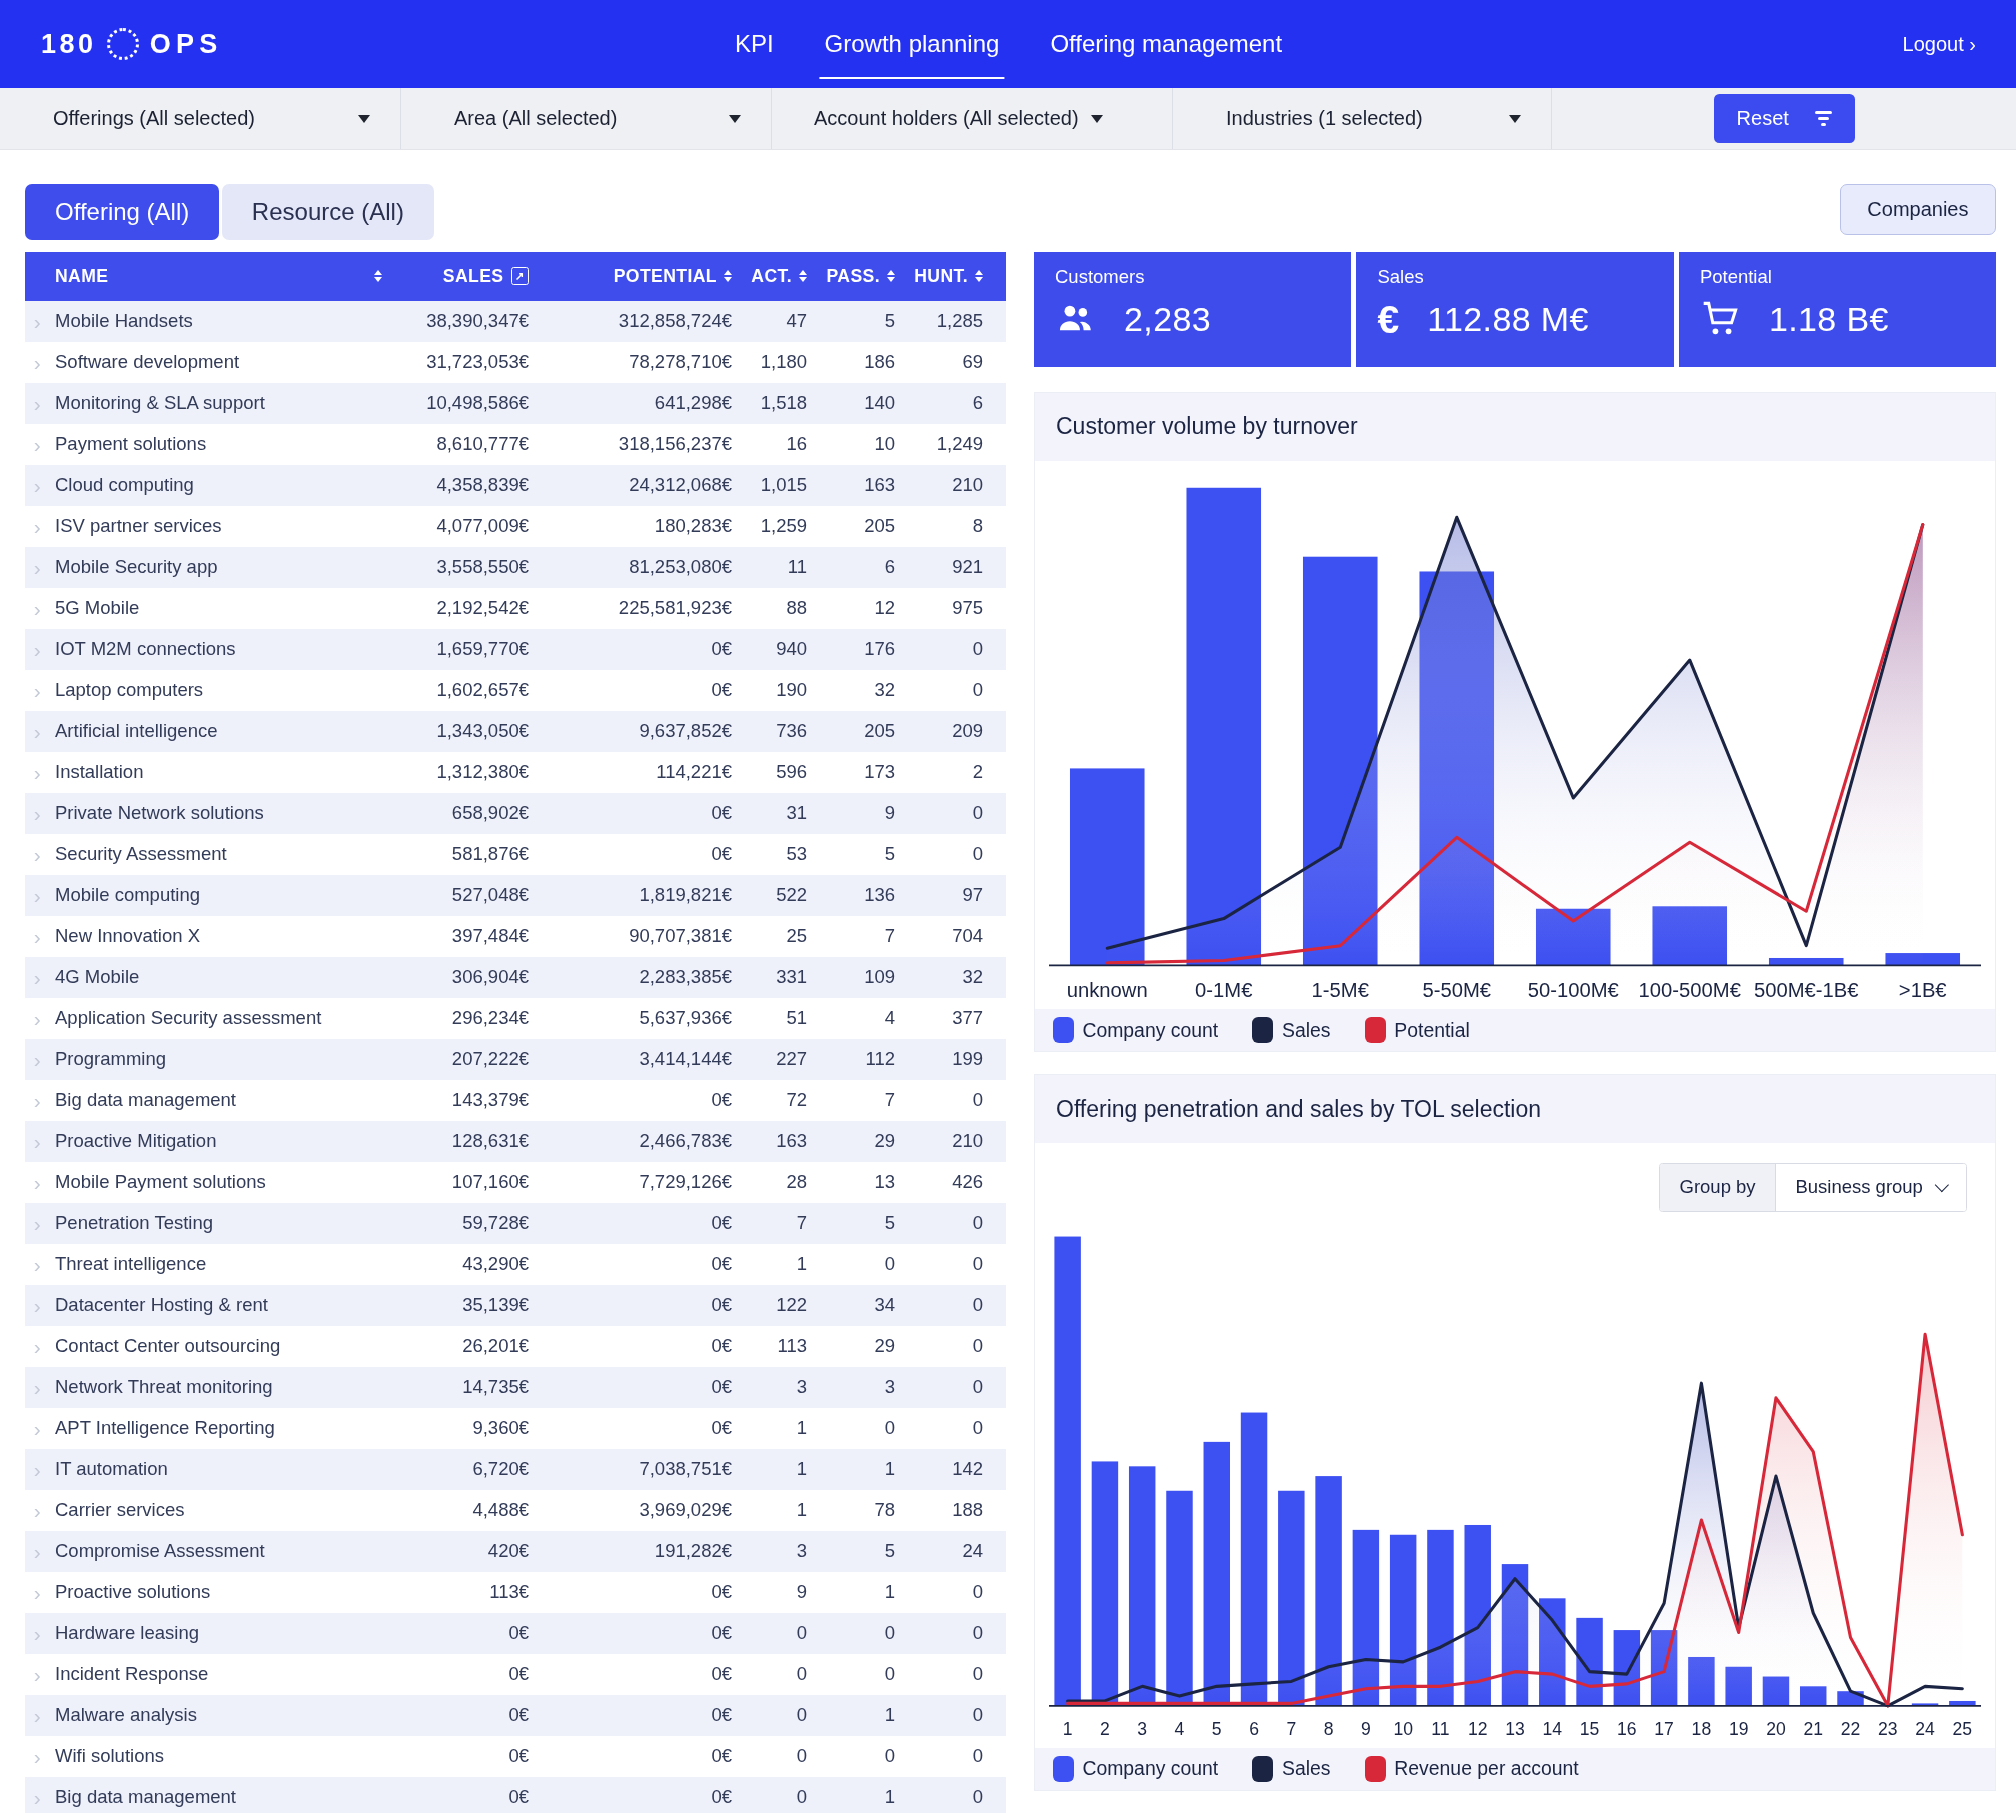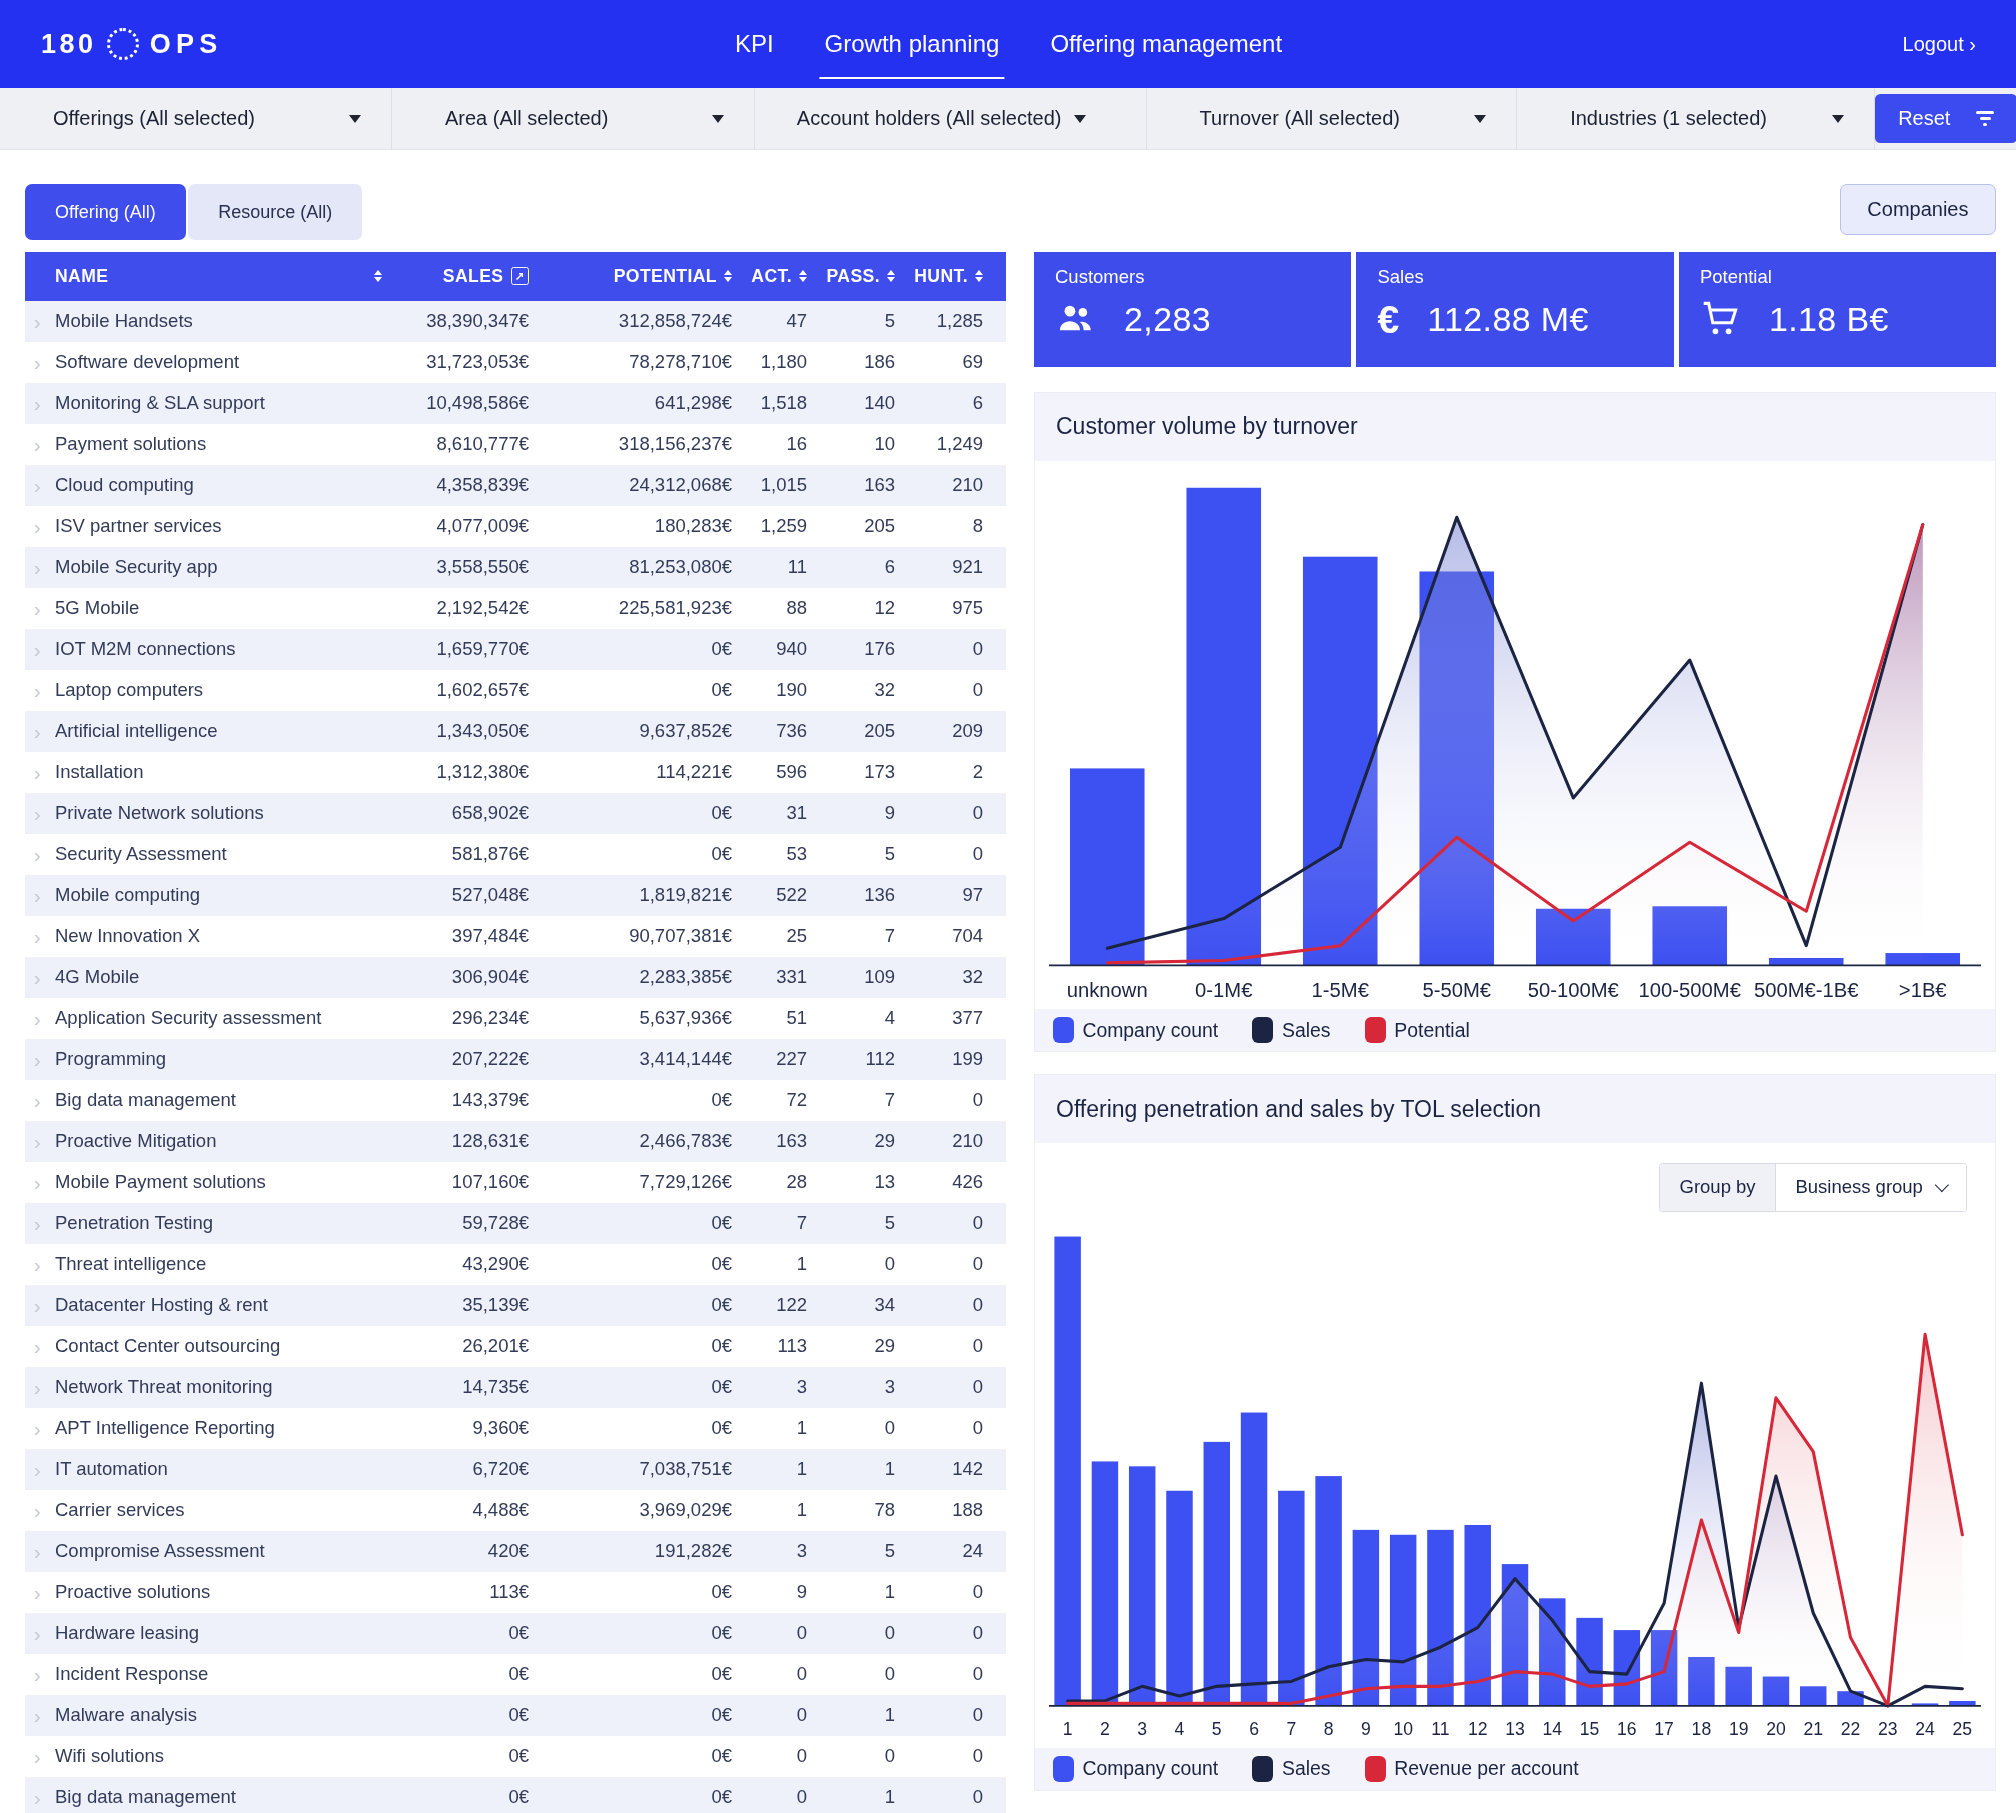--- a/index.html
+++ b/index.html
@@ -29,21 +29,21 @@
   .filter.inline .caret { margin-left:12.4px; }
   .reset-wrap { flex:1; display:flex; align-items:center; justify-content:center; }
   .reset-btn { background:#3b4bef; color:#fff; border:none; border-radius:5.3px; font-size:20px; height:49px; padding:0 23px; display:flex; align-items:center; gap:26px; cursor:pointer; font-family:inherit; }
   .funnel { display:inline-flex; flex-direction:column; gap:3.5px; align-items:center; }
   .funnel i { display:block; height:2.6px; background:#fff; border-radius:1.8px; }
   .funnel i:nth-child(1){ width:17.6px; } .funnel i:nth-child(2){ width:10.6px; } .funnel i:nth-child(3){ width:4.4px; }
 
   
   .toolbar-row { margin:34px 21px 0 25px; display:flex; align-items:flex-start; justify-content:space-between; height:56px; }
   .tabs { display:flex; gap:2.6px; }
-  .tab { height:56px; padding:0 30px; border:none; border-radius:7px; background:#e4e7f7; color:#2a3050; font-size:18px; font-family:inherit; cursor:pointer; }
+  .tab { height:56px; padding:0 30px; border:none; border-radius:7px; background:#e4e7f7; color:#2a3050; font-size:24px; font-family:inherit; cursor:pointer; }
   .tab.active { background:#3e4deb; color:#fff; }
   .companies-btn { height:51px; padding:0 26.5px; background:#e7ebfc; border:0.9px solid #b9c1e8; border-radius:7px; color:#1b2442; font-size:20px; font-family:inherit; cursor:pointer; }
 
   
   .main-row { display:flex; margin:11.5px 21px 0 25px; align-items:flex-start; }
   .table-panel { width:981px; }
   .right-panel { width:962px; margin-left:28px; }
 
   
   .thead, .trow { display:grid; grid-template-columns:30px 1fr 159px 203px 75px 88px 88px; align-items:center; padding-right:10.6px; }
@@ -110,24 +110,20 @@
     <div class="filter">
     <span class="f-label">Offerings (All selected)</span>
     <span class="caret"></span>
   </div>
     <div class="filter">
     <span class="f-label">Area (All selected)</span>
     <span class="caret"></span>
   </div>
     <div class="filter inline">
     <span class="f-label">Account holders (All selected)</span>
-    <span class="caret"></span>
-  </div>
-    <div class="filter">
-    <span class="f-label">Turnover (All selected)</span>
     <span class="caret"></span>
   </div>
     <div class="filter">
     <span class="f-label">Industries (1 selected)</span>
     <span class="caret"></span>
   </div>
     <div class="reset-wrap">
       <button class="reset-btn">
         <span>Reset</span>
         <span class="funnel">

